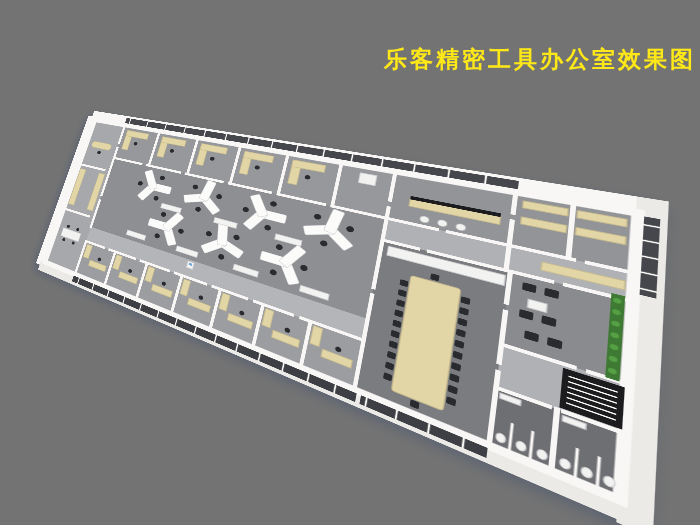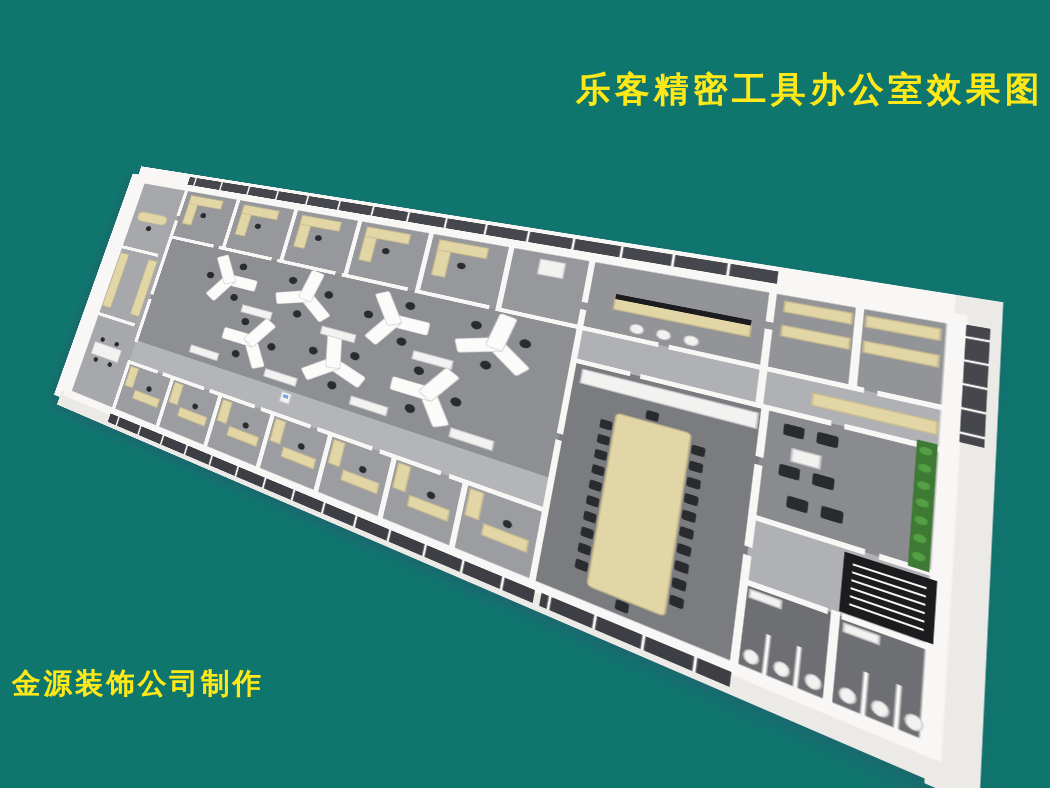--- a/index.html
+++ b/index.html
@@ -37,21 +37,21 @@
   }
   #plan3d svg{
     position:absolute;
     left:-40px;top:-40px;
     overflow:visible;
   }
 </style>
 </head>
 <body>
 
-<div id="stage" style="background: #0f766e;">
+<div id="stage" style="background: #737373;">
   <div id="plan3d">
     <svg id="plan-svg" width="1020" height="510" viewBox="-40 -40 1020 510" xmlns="http://www.w3.org/2000/svg">
         <rect x="-12" y="-28" width="968" height="30" fill="#f8f7f5"></rect>
         <rect x="938" y="-28" width="30" height="488" fill="#eceae7"></rect>
         <rect x="-24" y="-10" width="26" height="452" fill="#f8f7f5"></rect>
         <rect x="-12" y="430" width="964" height="26" fill="#eceae7"></rect>
         <rect x="0" y="0" width="940" height="430" fill="#9b9c9f"></rect>
         <rect x="0" y="0" width="90" height="430" fill="#a7a8ab"></rect>
         <rect x="90" y="0" width="560" height="100" fill="#97989c"></rect>
         <rect x="650" y="0" width="290" height="100" fill="#939497"></rect>
@@ -333,14 +333,13 @@
         <ellipse cx="847" cy="412" rx="5" ry="6.5" fill="#f2f2f0" stroke="#d0d0d3" stroke-width="1.2"></ellipse>
         <ellipse cx="868" cy="412" rx="5" ry="6.5" fill="#f2f2f0" stroke="#d0d0d3" stroke-width="1.2"></ellipse>
         <ellipse cx="890" cy="412" rx="5" ry="6.5" fill="#f2f2f0" stroke="#d0d0d3" stroke-width="1.2"></ellipse>
         <ellipse cx="910" cy="412" rx="5" ry="6.5" fill="#f2f2f0" stroke="#d0d0d3" stroke-width="1.2"></ellipse>
         <ellipse cx="930" cy="412" rx="5" ry="6.5" fill="#f2f2f0" stroke="#d0d0d3" stroke-width="1.2"></ellipse>
         <rect x="820" y="346" width="22" height="8" fill="#f2f2f0" stroke="#d0d0d3" stroke-width="1.4"></rect>
         <rect x="884" y="346" width="22" height="8" fill="#f2f2f0" stroke="#d0d0d3" stroke-width="1.4"></rect>
       </svg>
   </div>
   <div id="title" style="color: rgb(255, 232, 23);">乐客精密工具办公室效果图</div>
-  <div id="caption" style="color: rgb(255, 232, 23);">金源装饰公司制作</div>
 </div>
 
 </body></html>

